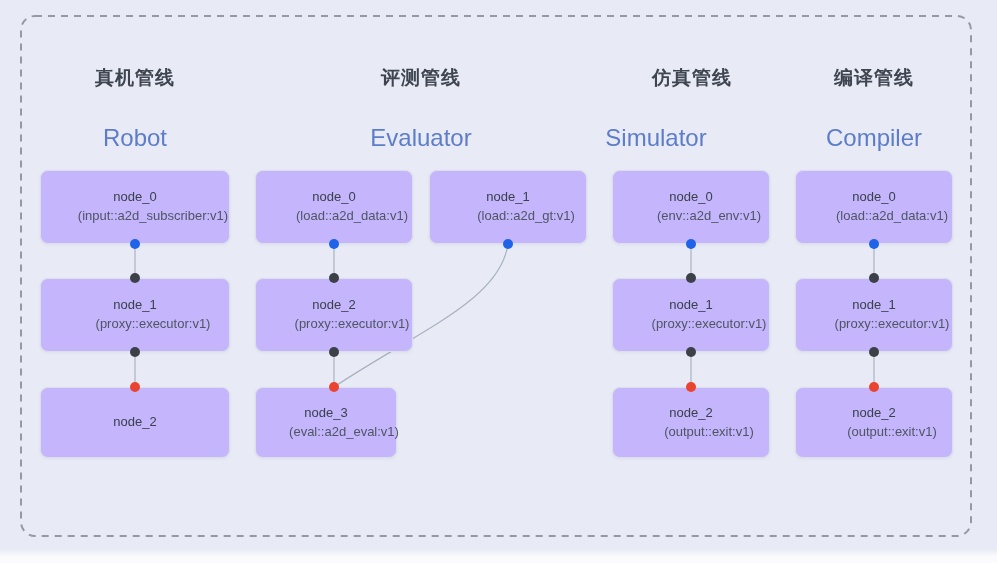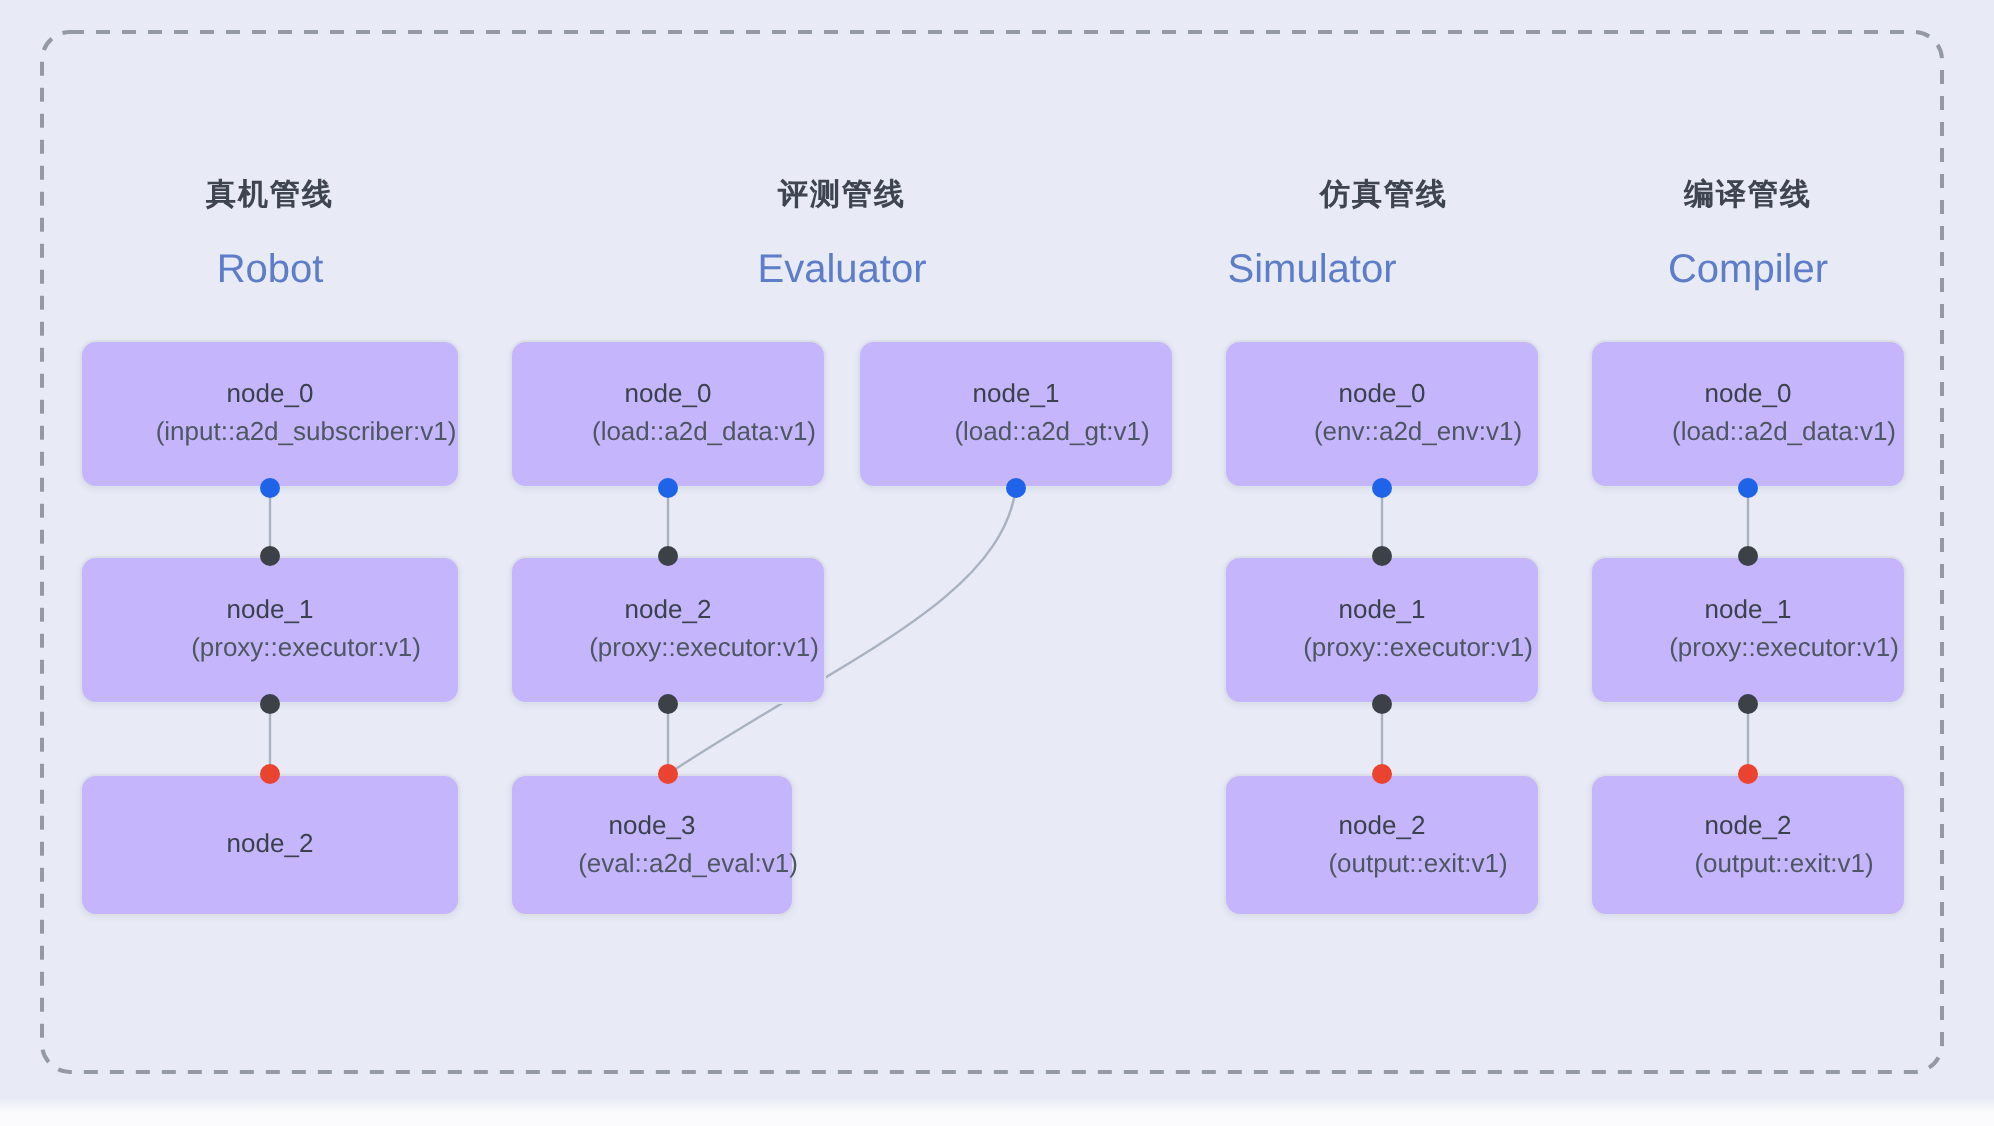--- a/index.html
+++ b/index.html
@@ -6,26 +6,26 @@
   .canvas{
     position:relative;
     width:997px;height:563px;
     background:var(--background,#E8EBF6);
     font-family:"Liberation Sans",sans-serif;
     overflow:hidden;
   }
   svg.layer{position:absolute;left:0;top:0;z-index:1;}
   .header-cn{
     position:absolute;top:65px;transform:translateX(-50%);
-    font-size:15px;font-weight:700;color:var(--header-cn,#3E4550);
-    letter-spacing:1px;white-space:nowrap;z-index:2;margin-top:23px;
+    font-size:19px;font-weight:700;color:var(--header-cn,#3E4550);
+    letter-spacing:1px;white-space:nowrap;z-index:2;
   }
   .header-en{
     position:absolute;top:124px;transform:translateX(-50%);
-    font-size:20px;font-weight:500;color:var(--header-en,#5D7DC9);
+    font-size:24px;font-weight:500;color:var(--header-en,#5D7DC9);
     white-space:nowrap;z-index:2;
   }
   .node-card{
     position:absolute;box-sizing:border-box;
     background:#c4b5fd;
     border:1px solid var(--node-border,#DBDFE7);
     border-radius:8px;
     box-shadow:0 1px 3px rgba(60,70,110,0.07);
     display:flex;flex-direction:column;align-items:center;justify-content:center;
     gap:4px;z-index:2;

